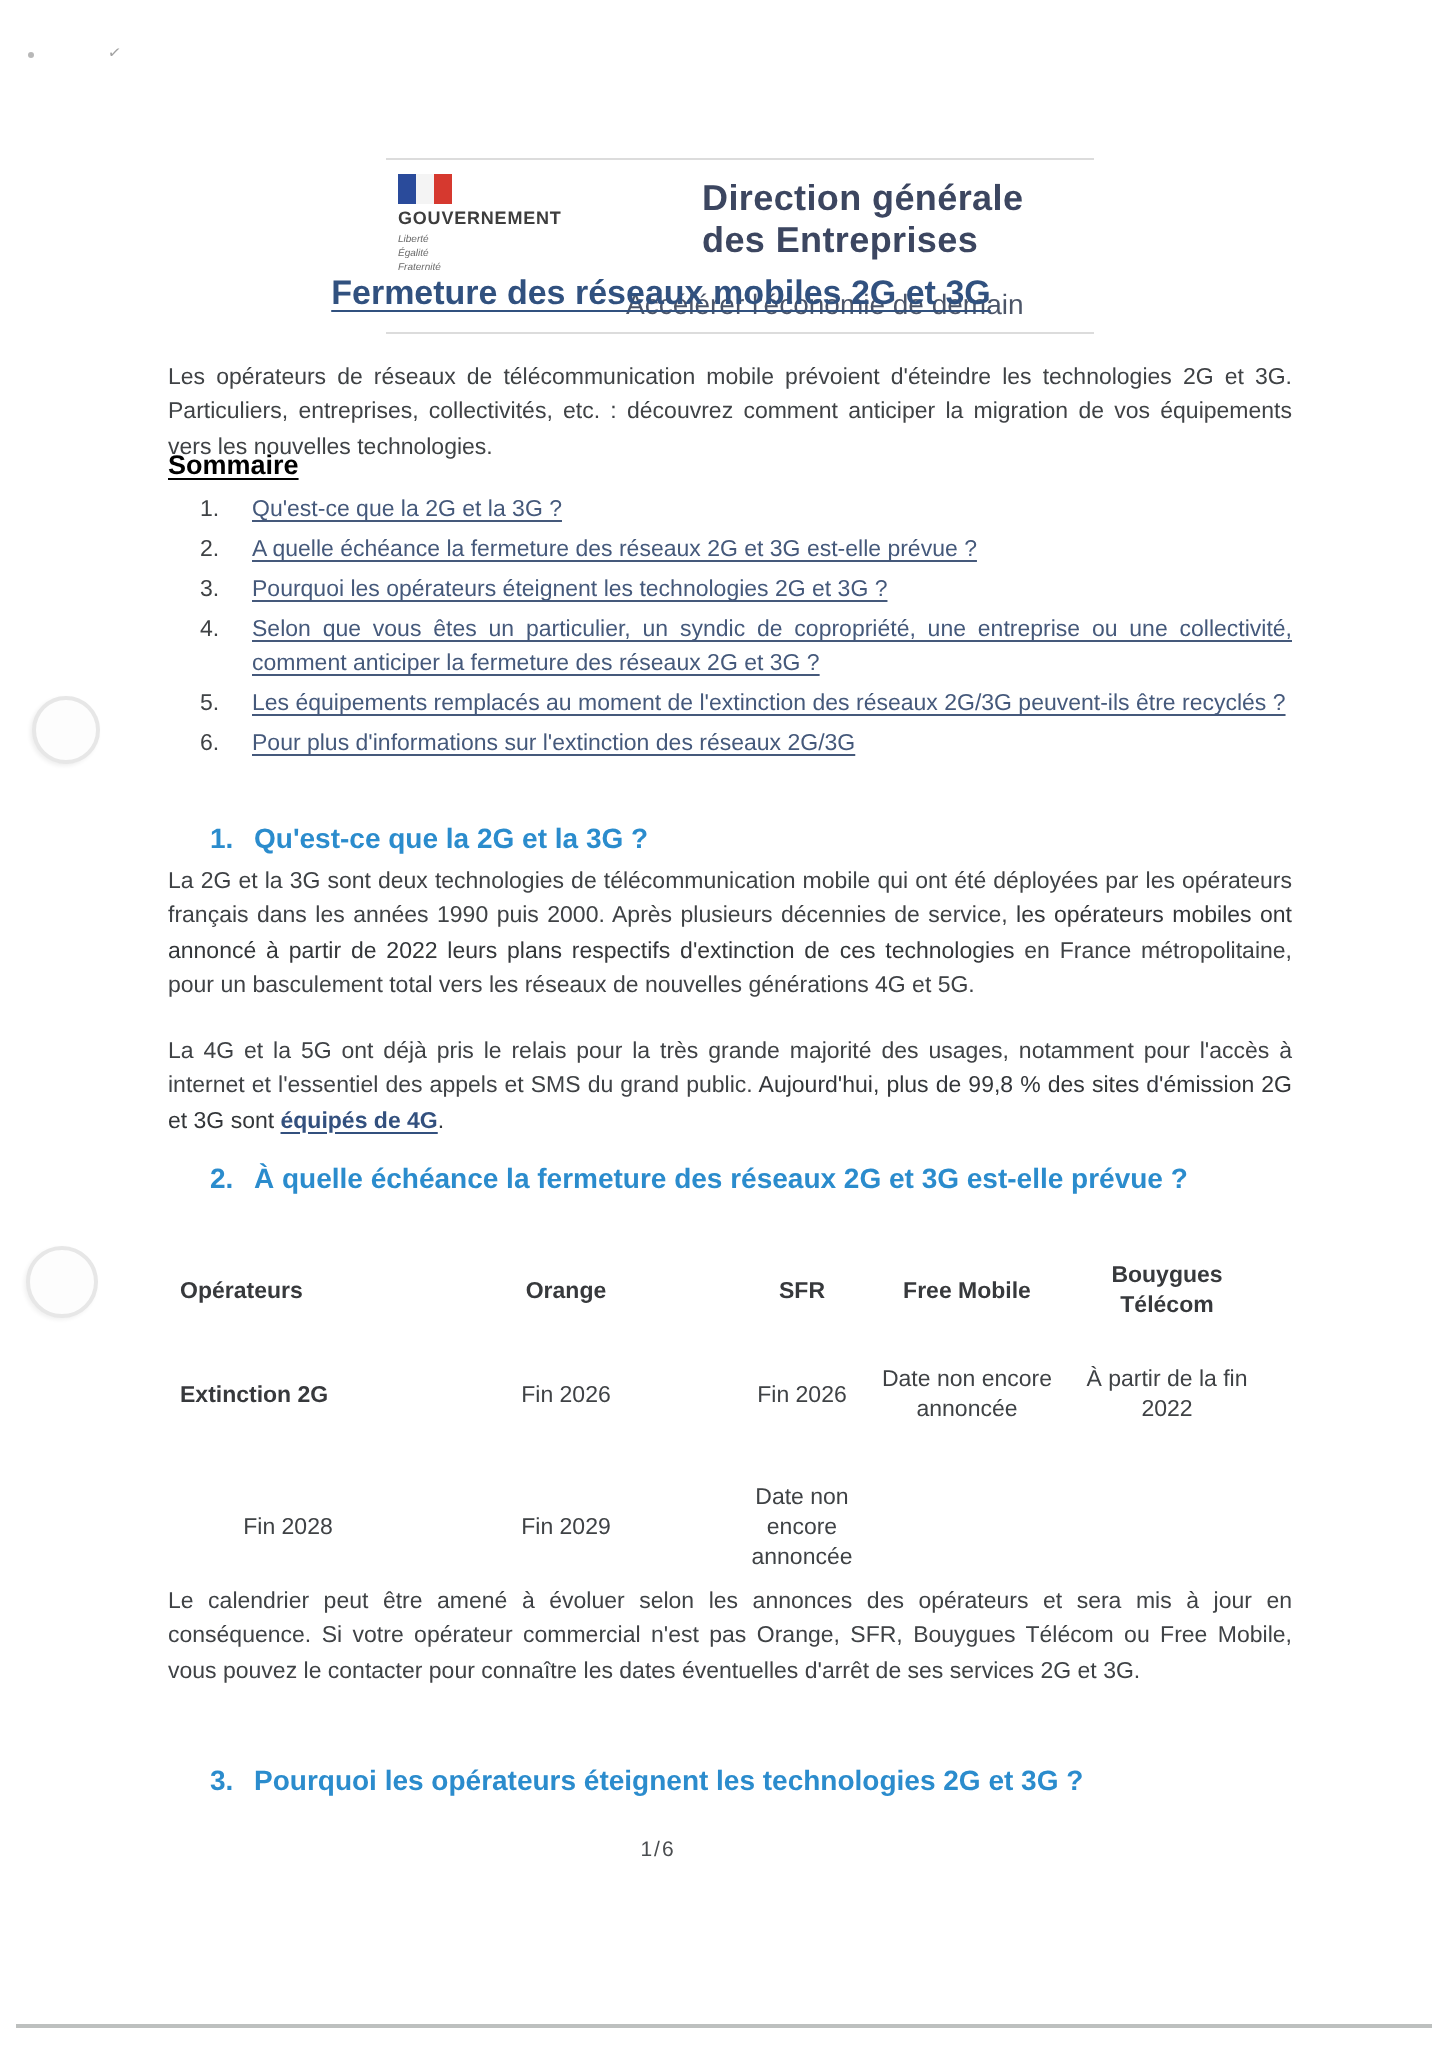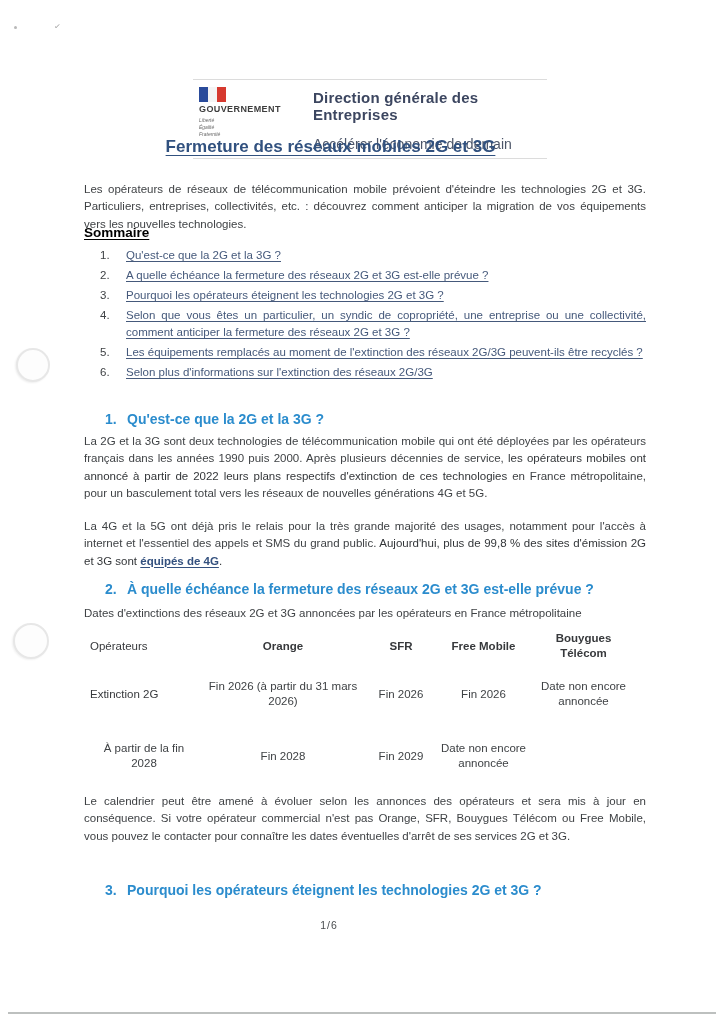--- a/index.html
+++ b/index.html
@@ -27,21 +27,21 @@
   }
   .logo{width:100px;flex:0 0 auto;}
   .flag{display:flex;width:27px;height:15px;margin-bottom:2px;}
   .flag span{flex:1;}
   .flag .b{background:#2a4b9b;}
   .flag .w{background:#f4f4f4;}
   .flag .r{background:#d6392f;}
   .brand{font-size:9px;font-weight:bold;letter-spacing:.4px;color:#3d3d3d;}
   .motto{font-size:5px;font-style:italic;color:#6a6a6a;line-height:7px;margin-top:3px;}
   .org{padding-left:14px;padding-top:2px;}
-  .org-title{font-size:15px;font-weight:bold;color:#3c4660;letter-spacing:.2px;}
+  .org-title{font-size:18px;font-weight:bold;color:#3c4660;letter-spacing:.2px;margin-left:38px;}
   .org-subtitle{font-size:14px;color:#4c5568;margin-top:13px;}
   
   .doc-title{
     position:absolute;left:0;top:137px;width:661px;text-align:center;
     font-size:17px;font-weight:bold;color:#31517f;
     text-decoration:underline;text-underline-offset:3px;
   }
   
   .para{position:absolute;left:84px;width:562px;font-size:11.5px;line-height:17.5px;text-align:justify;color:#3f4245;}
   .intro{top:169px;}
@@ -62,21 +62,21 @@
   .p1{top:421px;}
   .p2{top:506px;}
   .p3{top:781px;}
   .b{font-weight:normal;color:#333639;}
   .lnk{font-weight:bold;color:#33507e;text-decoration:underline;text-underline-offset:2px;cursor:pointer;}
   .caption{position:absolute;left:84px;top:607px;font-size:11.5px;color:#3f4245;}
   
   .tbl{position:absolute;left:88px;top:627px;width:548px;display:grid;grid-template-columns:112px 166px 70px 95px 105px;row-gap:0;}
   .tbl .cell{display:flex;align-items:center;justify-content:center;text-align:center;font-size:11.5px;line-height:15px;padding:4px 2px;box-sizing:border-box;}
   .tbl .head{font-weight:bold;color:#37393c;min-height:34px;}
-  .tbl .rowlabel{justify-content:flex-start;text-align:center;font-weight:normal;color:#37393c;}
+  .tbl .rowlabel{justify-content:flex-start;text-align:center;font-weight:bold;color:#37393c;}
   .tbl .r1{min-height:58px;}
   .tbl .r2{min-height:66px;}
   .page-num{position:absolute;left:0;top:919px;width:658px;text-align:center;font-size:10.5px;color:#4a4d50;letter-spacing:1px;}
 </style>
 </head>
 <body>
 
 <div class="page">
 
   <span class="pen-dot"></span>
@@ -107,52 +107,50 @@
 
   <p class="para intro">Les opérateurs de réseaux de télécommunication mobile prévoient d'éteindre les technologies 2G et 3G. Particuliers, entreprises, collectivités, etc. : découvrez comment anticiper la migration de vos équipements vers les nouvelles technologies.</p>
 
   <div class="sommaire">Sommaire</div>
   <ol class="toc">
     <li><a>Qu'est-ce que la 2G et la 3G ?</a></li>
     <li><a>A quelle échéance la fermeture des réseaux 2G et 3G est-elle prévue ?</a></li>
     <li><a>Pourquoi les opérateurs éteignent les technologies 2G et 3G ?</a></li>
     <li><a>Selon que vous êtes un particulier, un syndic de copropriété, une entreprise ou une collectivité, comment anticiper la fermeture des réseaux 2G et 3G ?</a></li>
     <li><a>Les équipements remplacés au moment de l'extinction des réseaux 2G/3G peuvent-ils être recyclés ?</a></li>
-    <li><a>Selon plus d'informations sur l'extinction des réseaux 2G/3G</a></li>
+    <li><a>Pour plus d'informations sur l'extinction des réseaux 2G/3G</a></li>
   </ol>
 
   <div class="sec-heading h1">
     <span class="num">1.</span><span>Qu'est-ce que la 2G et la 3G ?</span>
   </div>
   <p class="para p1">
     <span>La 2G et la 3G sont deux technologies de télécommunication mobile qui ont été déployées par les opérateurs français dans les années 1990 puis 2000. Après plusieurs décennies de service, </span><span class="b">les opérateurs mobiles ont annoncé à partir de 2022 leurs plans respectifs d'extinction de ces technologies</span><span> en France métropolitaine, pour un basculement total vers les réseaux de nouvelles générations 4G et 5G.</span>
   </p>
   <p class="para p2">
     <span>La 4G et la 5G ont déjà pris le relais pour la très grande majorité des usages, notamment pour l'accès à internet et l'essentiel des appels et SMS du grand public. </span><span class="b">Aujourd'hui, plus de 99,8 % des sites d'émission 2G et 3G sont </span><a class="lnk">équipés de 4G</a><span class="b">.</span>
   </p>
 
   <div class="sec-heading h2">
     <span class="num">2.</span><span>À quelle échéance la fermeture des réseaux 2G et 3G est-elle prévue ?</span>
   </div>
-  <div class="caption">Dates d'extinctions des réseaux 2G et 3G annoncées par les opérateurs en France métropolitaine</div>
 
   <div class="tbl">
     <div class="cell head rowlabel">Opérateurs</div>
     <div class="cell head">Orange</div>
     <div class="cell head">SFR</div>
     <div class="cell head">Free Mobile</div>
     <div class="cell head">Bouygues Télécom</div>
 
     <div class="cell rowlabel r1">Extinction 2G</div>
-    <div class="cell r1">Fin 2026 (à partir du 31 mars 2026)</div>
     <div class="cell r1">Fin 2026</div>
     <div class="cell r1">Fin 2026</div>
     <div class="cell r1">Date non encore annoncée</div>
 
-    <div class="cell r2">À partir de la fin 2028</div>
+    <div class="cell r2">À partir de la fin 2022</div>
     <div class="cell r2">Fin 2028</div>
     <div class="cell r2">Fin 2029</div>
     <div class="cell r2">Date non encore annoncée</div>
   </div>
 
   <p class="para p3">Le calendrier peut être amené à évoluer selon les annonces des opérateurs et sera mis à jour en conséquence. Si votre opérateur commercial n'est pas Orange, SFR, Bouygues Télécom ou Free Mobile, vous pouvez le contacter pour connaître les dates éventuelles d'arrêt de ses services 2G et 3G.</p>
 
   <div class="sec-heading h3">
     <span class="num">3.</span><span>Pourquoi les opérateurs éteignent les technologies 2G et 3G ?</span>
   </div>

